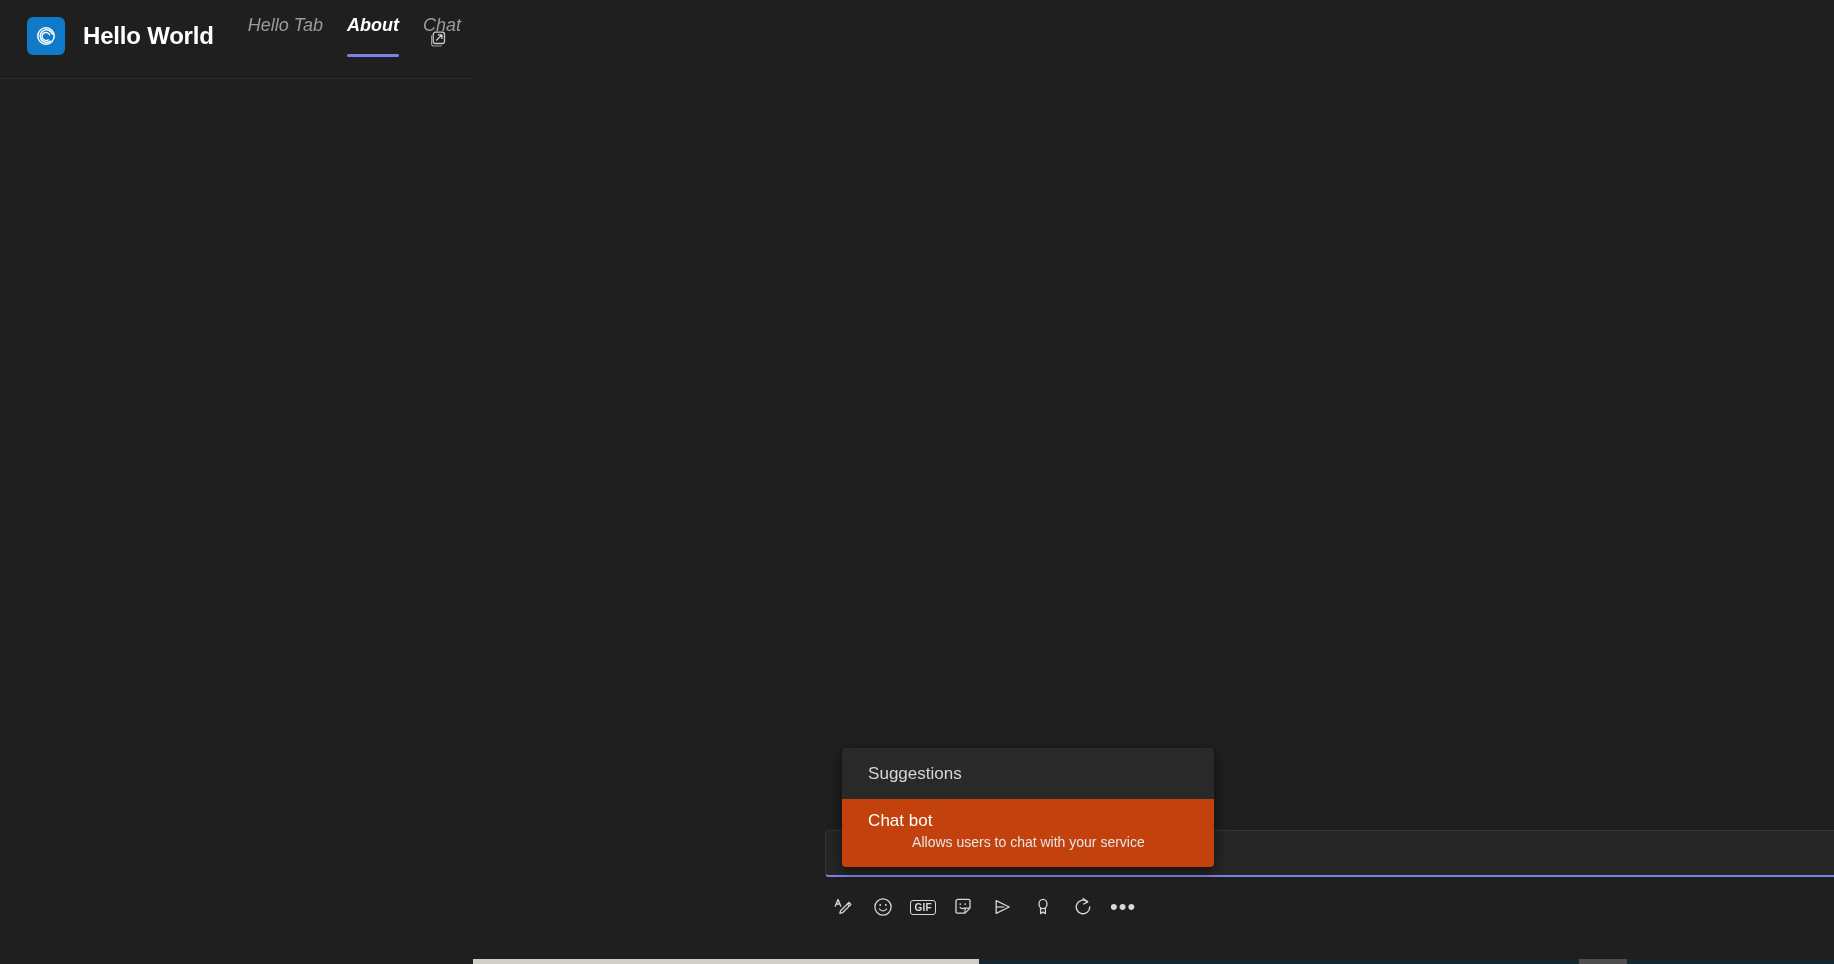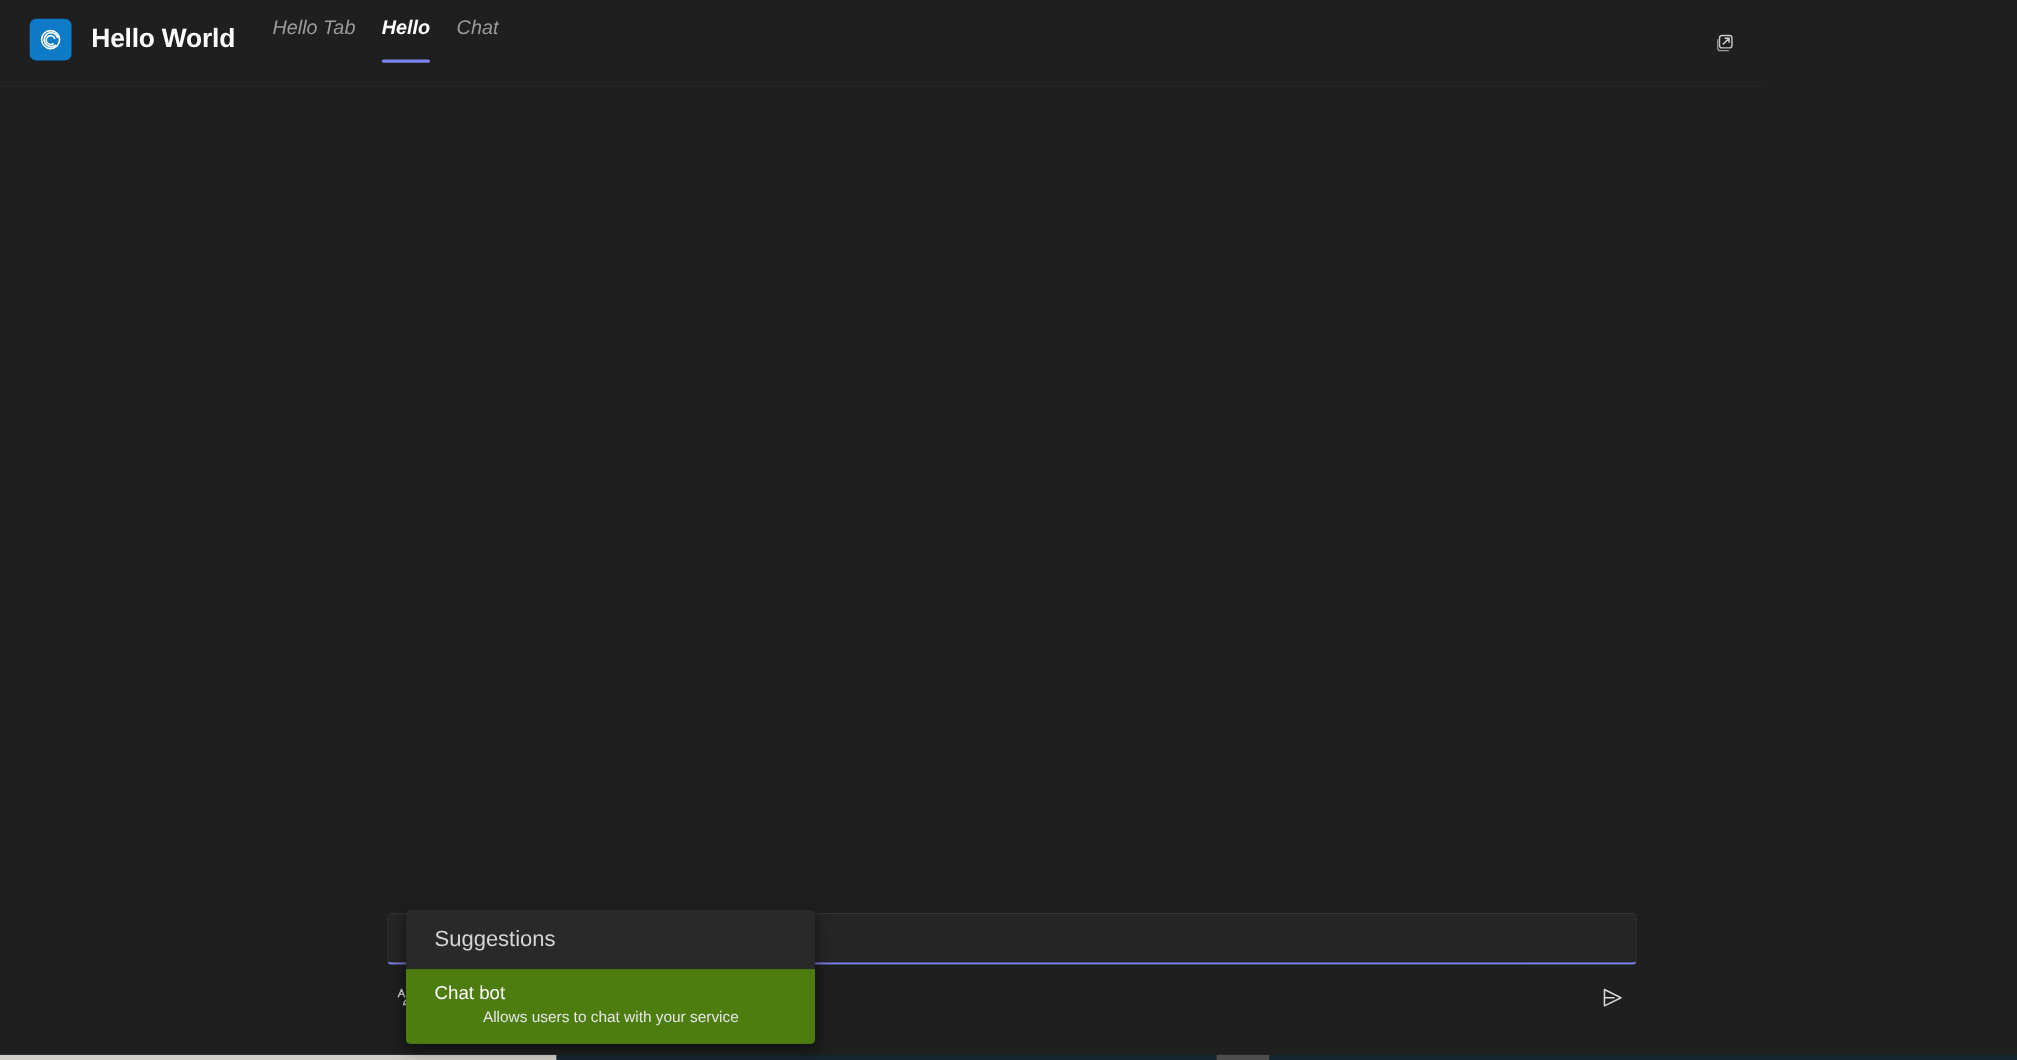--- a/index.html
+++ b/index.html
@@ -9,21 +9,21 @@
     background: #1f1f1f;
     font-family: "Liberation Sans", sans-serif;
     overflow: hidden;
   }
   .app {
     position: relative;
     width: 1603px;
     height: 964px;
     background: #1f1f1f;
     display: flex;
-    flex-direction: column;
+    flex-direction: row;
     justify-content: center;
   }
 
   
   .header {
     position: relative;
     height: 79px;
     min-height: 79px;
     background: #1f1f1f;
     border-bottom: 1px solid #2b2b2b;
@@ -181,24 +181,24 @@
     width: 372px;
     background: #292929;
     border-radius: 4px;
     box-shadow: 0 4px 14px rgba(0,0,0,0.55);
     overflow: hidden;
     z-index: 30;
   }
   .suggestions-header {
     padding: 16px 26px 15px 26px;
     color: #d6d6d6;
-    font-size: 20px;
+    font-size: 17px;
   }
   .suggestion-item {
-    background: #4d7c0f;
+    background: #c2410c;
     padding: 11px 26px 15px 26px;
     cursor: pointer;
   }
   .suggestion-title {
     color: #ffffff;
     font-size: 17px;
     line-height: 22px;
   }
   .suggestion-desc {
     color: #e6e6e6;
@@ -240,21 +240,21 @@
         </svg>
       </div>
 
       <div class="app-title">Hello World</div>
 
       <div class="tabs">
         <div class="tab">
           <span>Hello Tab</span>
         </div>
         <div class="tab active">
-          <span>Hello</span>
+          <span>About</span>
           <span class="tab-underline"></span>
         </div>
         <div class="tab">
           <span>Chat</span>
         </div>
       </div>
 
     </div>
 
     <div class="popout">

